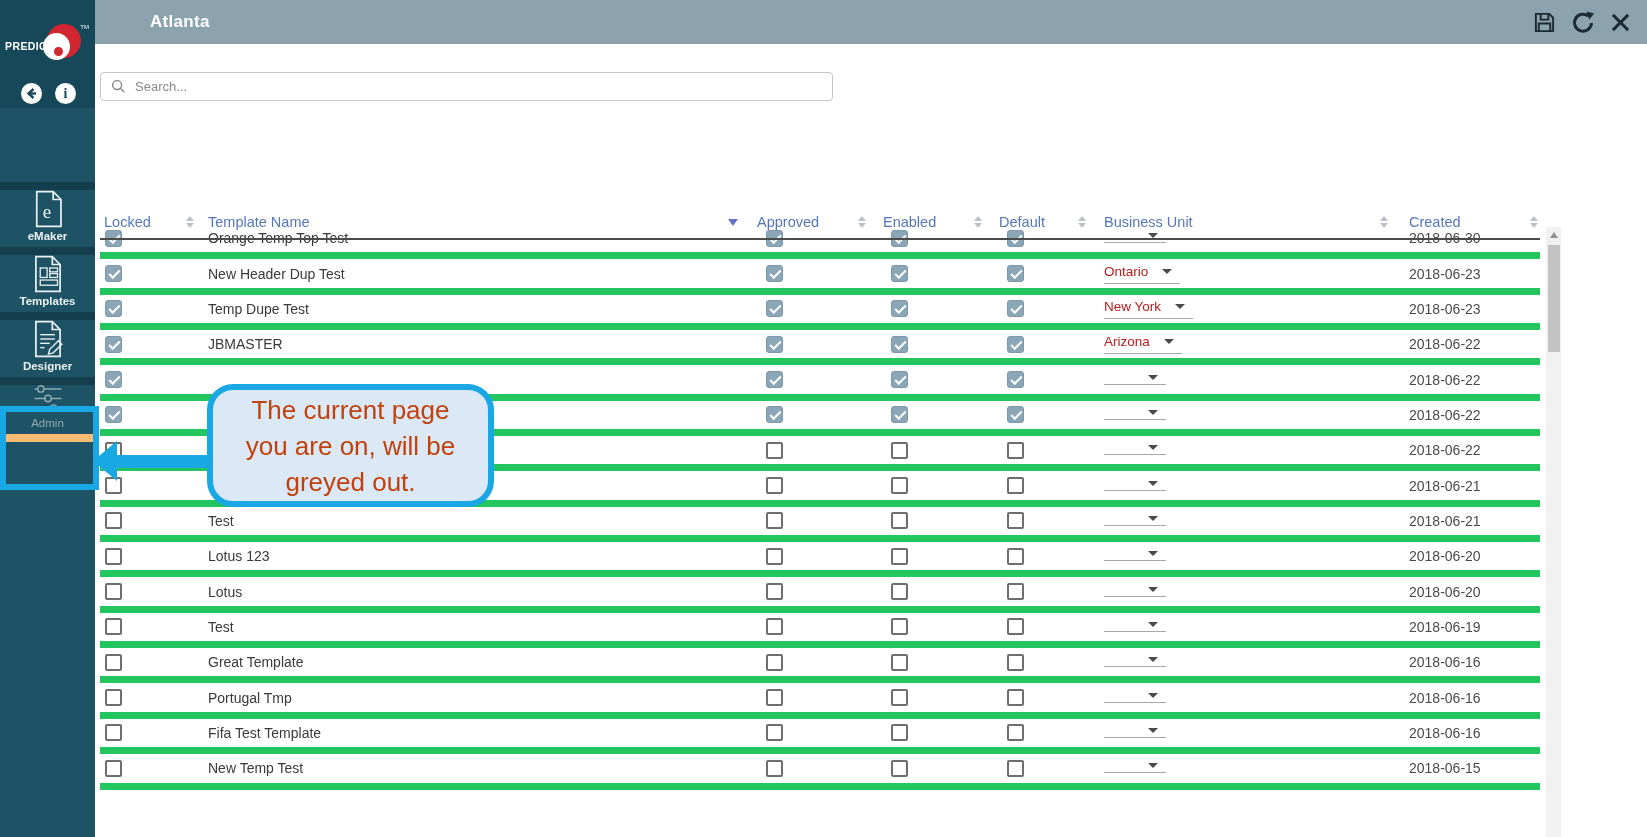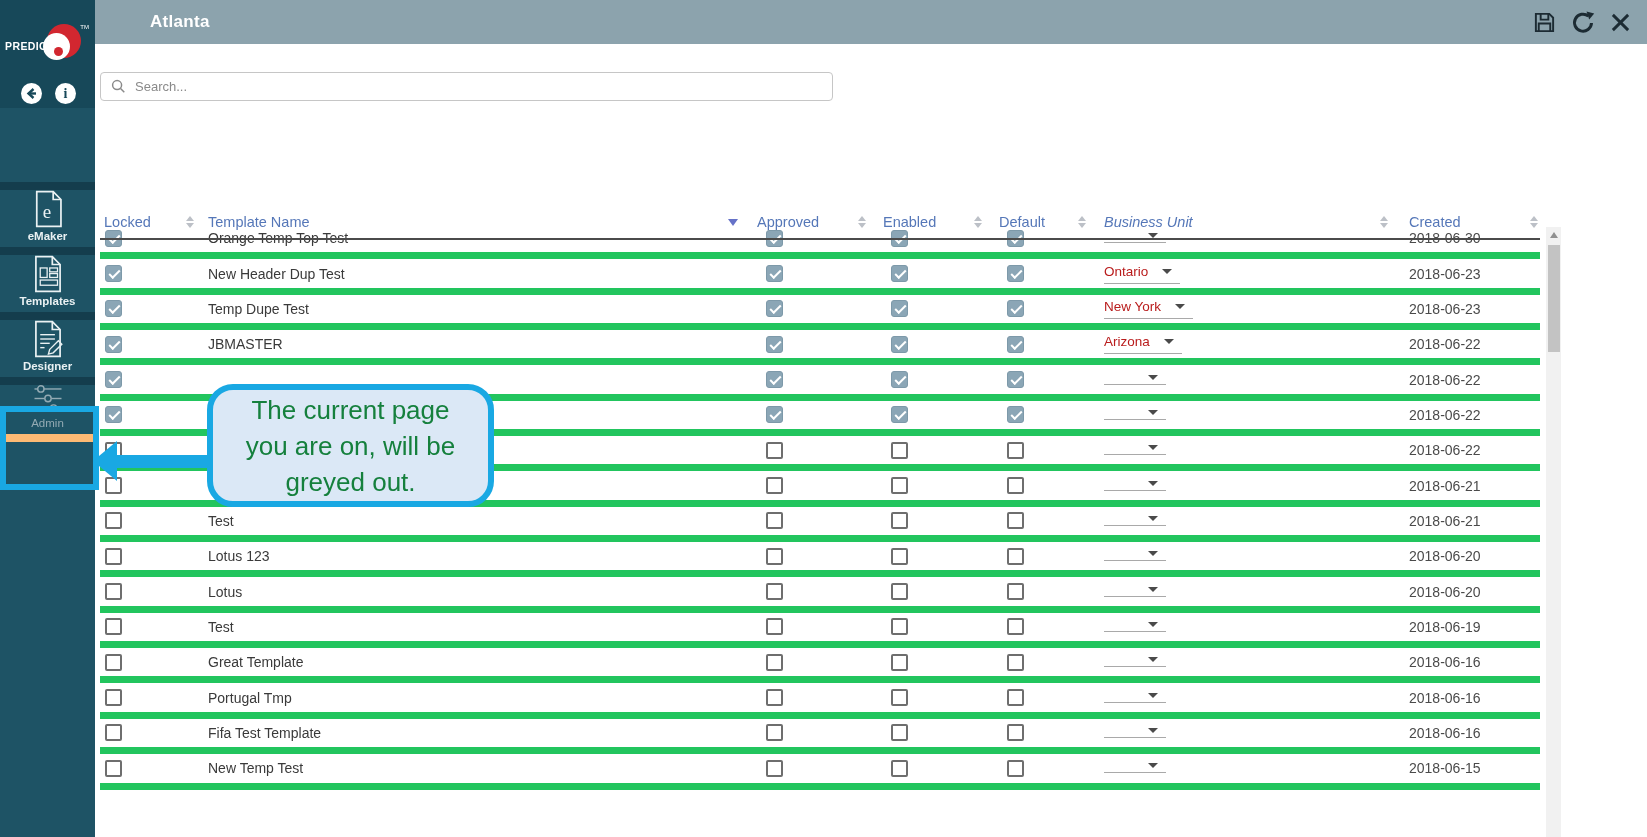--- a/index.html
+++ b/index.html
@@ -43,21 +43,21 @@
   .search-box input { border:none; outline:none; flex:1; margin-left:9px; font-size:13px; color:#333; font-family:"Liberation Sans", sans-serif; background:transparent; }
   .search-box input::placeholder { color:#8a8a8a; }
 
   
   .thead, .row { display:grid; grid-template-columns:108px 540px 126px 116px 104px 306px 140px; }
   .thead { position:absolute; left:100px; top:190px; width:1440px; height:34px; border-bottom:2px solid #4b4b4b; z-index:2;margin-top:16px; }
   .th { display:flex; align-items:center; justify-content:space-between; color:#5577b8; font-size:14.5px; cursor:pointer; }
   .th.c0 { padding-left:4px; padding-right:14px; }
   .th.c1 { padding-left:0; padding-right:10px; }
   .th.c2, .th.c3, .th.c4 { padding-left:9px; padding-right:8px; }
-  .th.c5 { padding-left:10px; padding-right:12px;font-style:italic; }
+  .th.c5 { padding-left:10px; padding-right:12px; }
   .th.c6 { padding-left:9px; padding-right:2px; }
   .sort-idle { display:flex; flex-direction:column; gap:2px; }
   .sort-idle i { display:block; width:0; height:0; border-left:4.5px solid transparent; border-right:4.5px solid transparent; }
   .sort-idle .up { border-bottom:5px solid #bcc0c7; }
   .sort-idle .dn { border-top:5px solid #bcc0c7; }
   .sort-active { width:0; height:0; border-left:5.5px solid transparent; border-right:5.5px solid transparent; border-top:7px solid #6672c8; }
 
   .tbody { position:absolute; left:100px; top:224px; width:1440px; z-index:1; }
   .row { height:35.35px; border-bottom:7px solid #22c55e; align-items:center; }
   .cell { display:flex; align-items:center; height:100%; }
@@ -74,21 +74,21 @@
   .dd-arrow { width:0; height:0; border-left:5px solid transparent; border-right:5px solid transparent; border-top:5.5px solid #4a4a4a; }
   .date { margin-left:9px; font-size:14px; color:#4a4a4a; }
 
   
   .scrollbar { position:absolute; left:1546px; top:227px; width:15px; height:610px; background:#f1f1f1; z-index:3; }
   .sb-up { width:0; height:0; border-left:4.5px solid transparent; border-right:4.5px solid transparent; border-bottom:6px solid #909090; margin:5px auto 0; cursor:pointer; }
   .sb-thumb { position:absolute; top:18px; left:1.5px; width:12px; height:107px; background:#c3c3c3; cursor:grab; }
 
   
   .callout { position:absolute; left:207px; top:384px; width:287px; height:123px; background:#dbe8f6; border:6px solid #19a8e3; border-radius:26px; z-index:30; display:flex; flex-direction:column; justify-content:center; align-items:center; }
-  .callout-line { font-size:26px; line-height:36px; color:#15803d; }
+  .callout-line { font-size:26px; line-height:36px; color:#c2410c; }
   .arrow-bar { position:absolute; left:112px; top:455px; width:104px; height:13px; background:#19a8e3; z-index:29; }
   .arrow-head { position:absolute; left:93px; top:441px; width:0; height:0; border-top:20px solid transparent; border-bottom:20px solid transparent; border-right:24px solid #19a8e3; z-index:29; }
 </style>
 </head>
 <body>
 
 <div class="screen">
 
   <div class="sidebar">
     <div class="sidebar-top">

